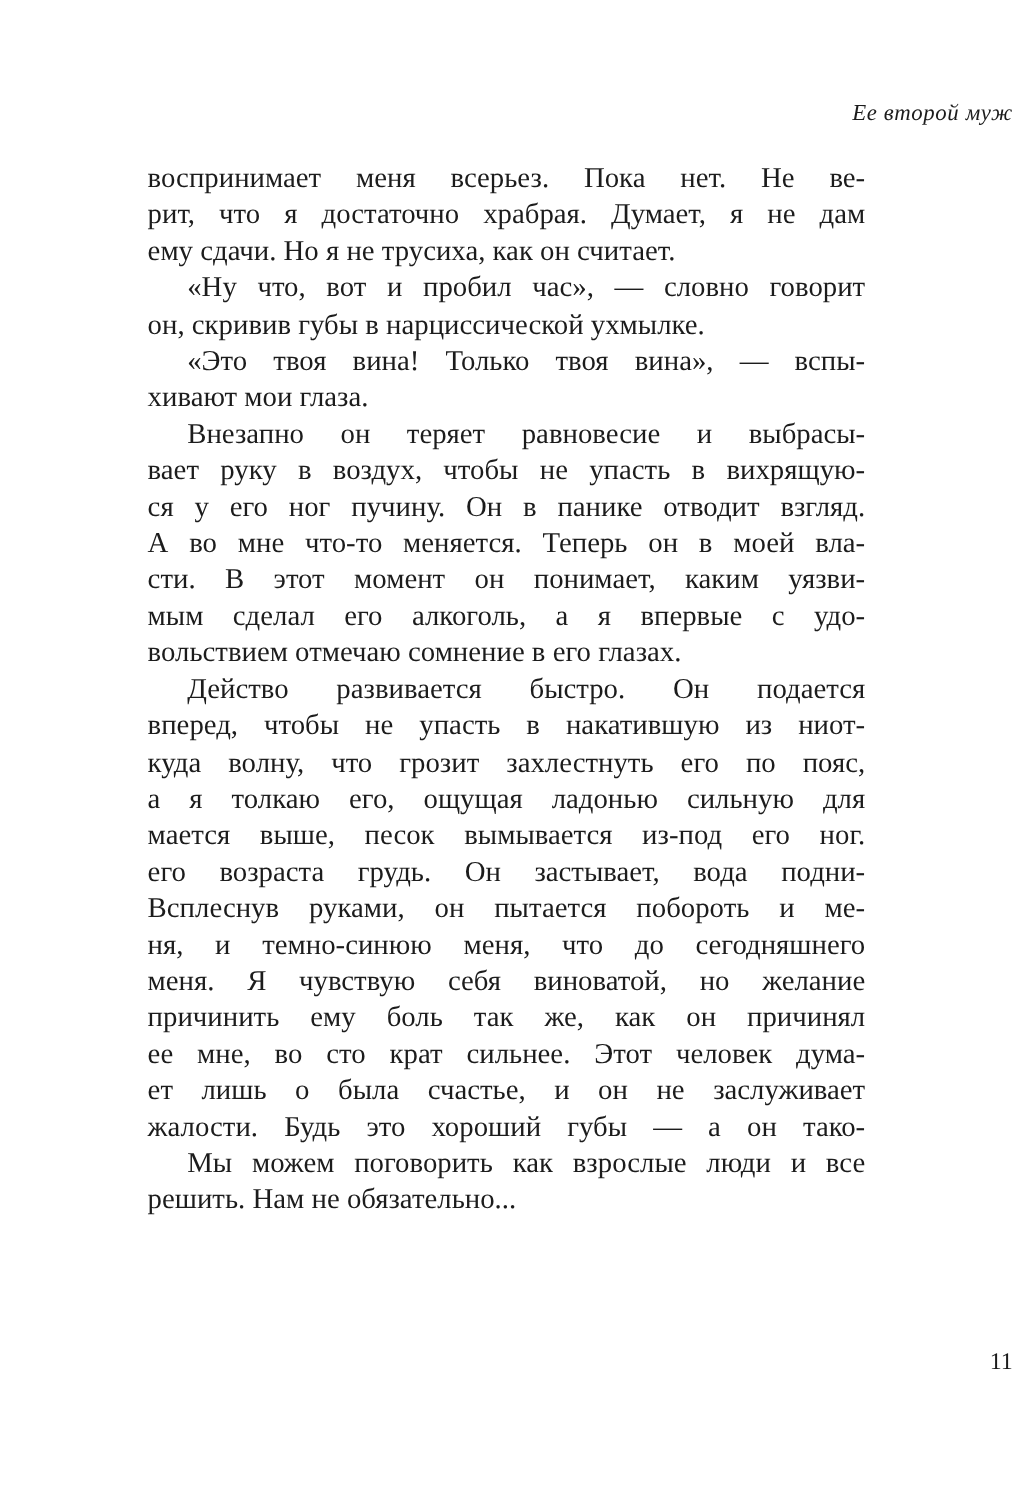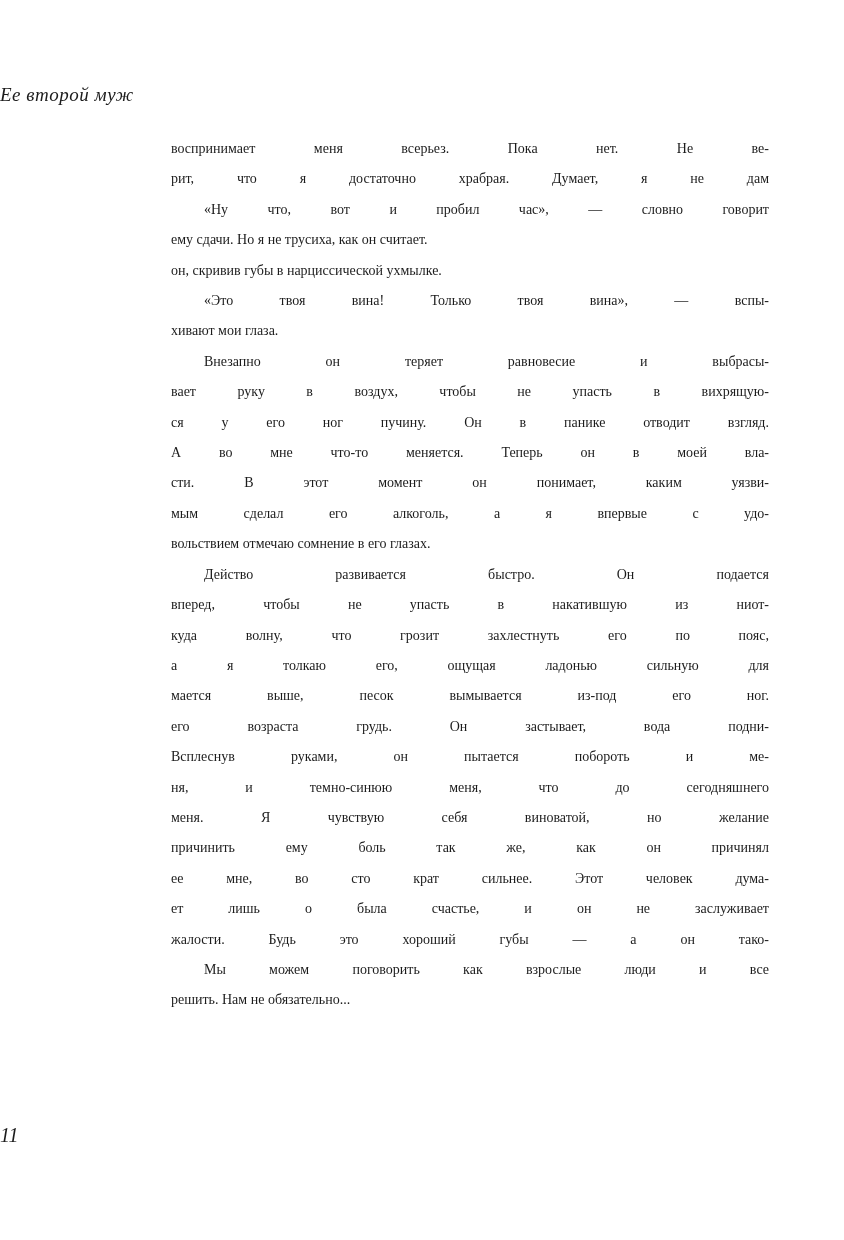--- a/index.html
+++ b/index.html
@@ -14,66 +14,64 @@
     background: #ffffff;
     font-family: "Liberation Serif", "DejaVu Serif", serif;
     color: #1c1c1c;
     overflow: hidden;
   }
   .running-header {
     position: absolute;
     top: 84px;
     left: 0;
     right: 0;
-    text-align: left;
+    text-align: right;
     font-style: italic;
     font-size: 19px;
     letter-spacing: 0.5px;
   }
   .body-text {
     position: absolute;
     top: 134px;
     left: 123px;
     width: 598px;
-    font-size: 14px;
+    font-size: 24px;
     line-height: 30.4px;
-    margin-left: 48px;
   }
   .text-line {
     text-align: justify;
   }
   .text-line.fill {
     text-align-last: justify;
   }
   .text-line.indent {
     text-indent: 33px;
   }
   .text-line .italic {
   }
   .page-number {
     position: absolute;
     top: 1124px;
     left: 0;
     right: 0;
-    text-align: left;
-    font-style: italic;
+    text-align: right;
     font-size: 20px;
   }
 </style>
 </head>
 <body>
 
 <div class="page">
   <div class="running-header">Ее второй муж</div>
 
   <div class="body-text">
       <div class="text-line fill"><span>воспринимает меня всерьез. Пока нет. Не ве-</span></div>
       <div class="text-line fill"><span>рит, что я достаточно храбрая. Думает, я не дам</span></div>
+      <div class="text-line"><span>ему сдачи. Но я не трусиха, как он считает.</span></div>
       <div class="text-line fill indent"><span>«Ну что, вот и пробил час», — словно говорит</span></div>
-      <div class="text-line"><span>ему сдачи. Но я не трусиха, как он считает.</span></div>
       <div class="text-line"><span>он, скривив губы в нарциссической ухмылке.</span></div>
       <div class="text-line fill indent"><span>«Это твоя вина! Только твоя вина», — вспы-</span></div>
       <div class="text-line"><span>хивают мои глаза.</span></div>
       <div class="text-line fill indent"><span>Внезапно он теряет равновесие и выбрасы-</span></div>
       <div class="text-line fill"><span>вает руку в воздух, чтобы не упасть в вихрящую-</span></div>
       <div class="text-line fill"><span>ся у его ног пучину. Он в панике отводит взгляд.</span></div>
       <div class="text-line fill"><span>А во мне что-то меняется. </span><span class="italic">Теперь он в моей вла-</span></div>
       <div class="text-line fill"><span class="italic">сти.</span><span> В этот момент он понимает, каким уязви-</span></div>
       <div class="text-line fill"><span>мым сделал его алкоголь, а я впервые с удо-</span></div>
       <div class="text-line"><span>вольствием отмечаю сомнение в его глазах.</span></div>

